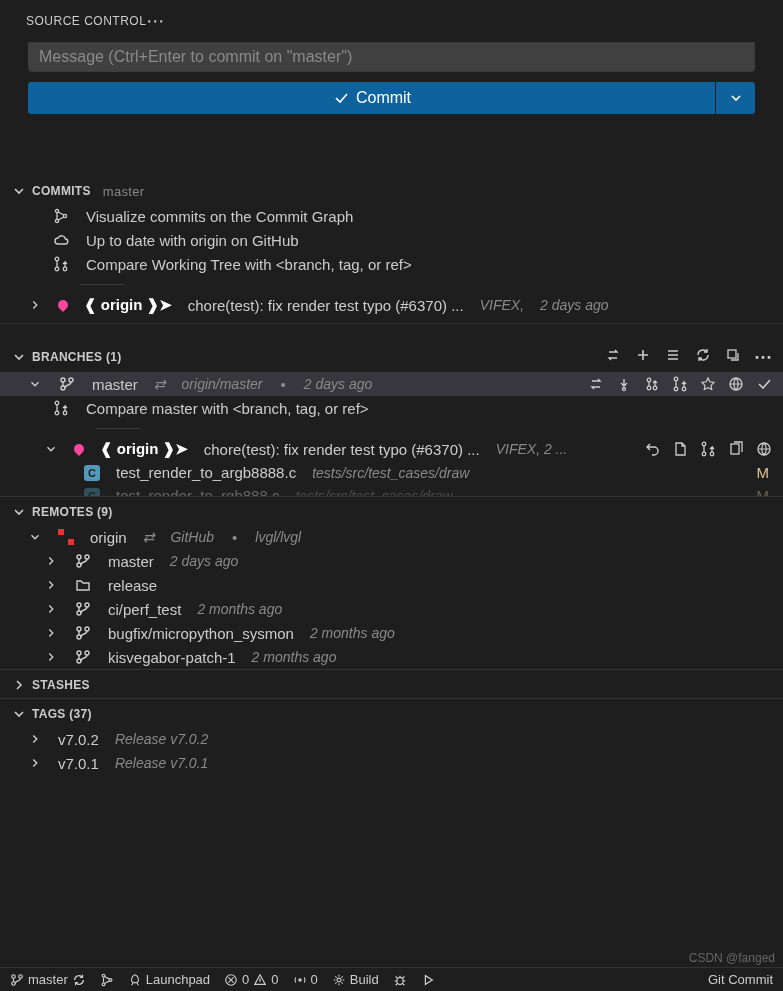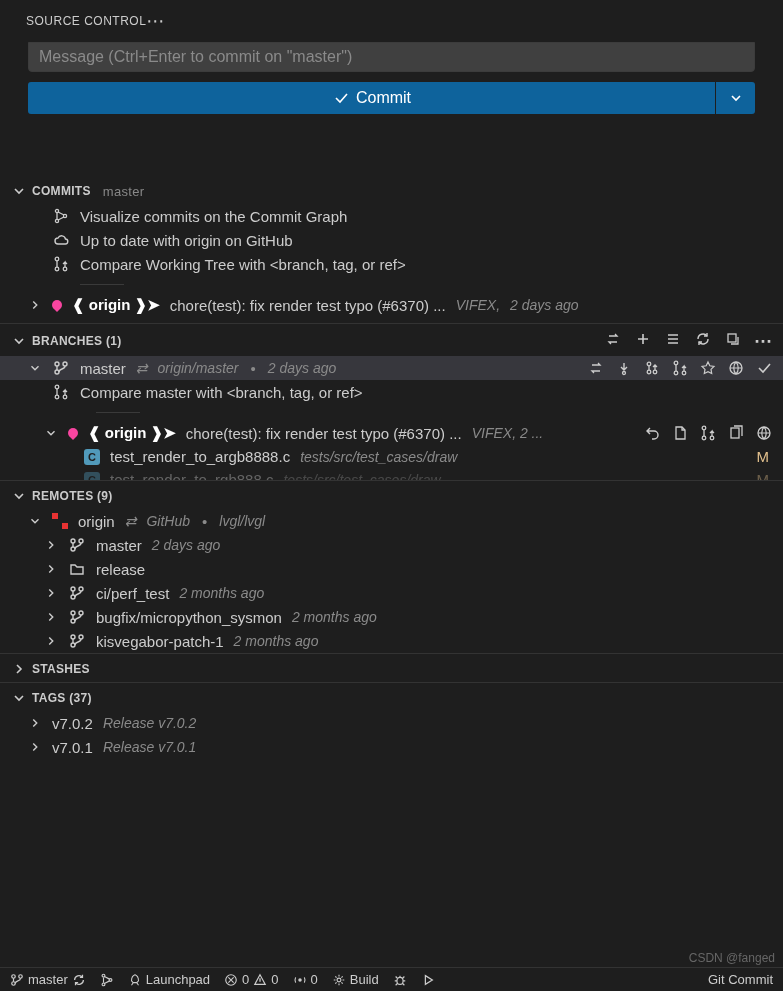--- a/index.html
+++ b/index.html
@@ -53,21 +53,21 @@
   padding: 4px 10px;
   font-weight: 600; font-size: 12px;
   letter-spacing: 0.3px;
   gap: 4px;
 }
 .section-hdr .sub { font-weight: 400; color: #888; margin-left: 8px; font-size: 13px; }
 .section-hdr .actions { margin-left: auto; display: flex; gap: 12px; color: #ccc; }
 .item {
   display: flex; align-items: center;
   padding: 3px 10px 3px 52px;
-  gap: 10px;
+  gap: 16px;
   font-size: 15px;
 }
 .item.selected { background: #37373d; }
 .item.expandable { padding-left: 28px; }
 .item.deep { padding-left: 44px; }
 .item .chev { width: 14px; color: #ccc; }
 .item .meta { color: #8a8a8a; font-style: italic; font-size: 14px; }
 .item .sep { color: #8a8a8a; margin: 0 2px; }
 .item .actions { margin-left: auto; display: flex; gap: 10px; color: #ccc; }
 .item .mod { margin-left: auto; color: #e2c08d; font-weight: 500; padding-right: 4px; }
@@ -305,21 +305,21 @@
     <span class="chev icon">
         <svg viewBox="0 0 16 16">
           <use href="#svg-chevron-right"></use>
         </svg>
       </span>
     <span style="width:10px"></span>
     <span class="clip">fix(thorvg): fix gw engine crash (#6272)...</span>
   </div>
 </div>
 
-<div class="section-hdr" style="border-top:1px solid #333;padding-top:6px">
+<div class="section-hdr" style="border-top:1px solid #333;padding-top:22px">
   <span class="icon">
       <svg viewBox="0 0 16 16">
         <use href="#svg-chevron-down"></use>
       </svg>
     </span>
   <span>BRANCHES (1)</span>
   <span class="actions">
     <span class="icon">
         <svg viewBox="0 0 16 16">
           <use href="#svg-swap"></use>

